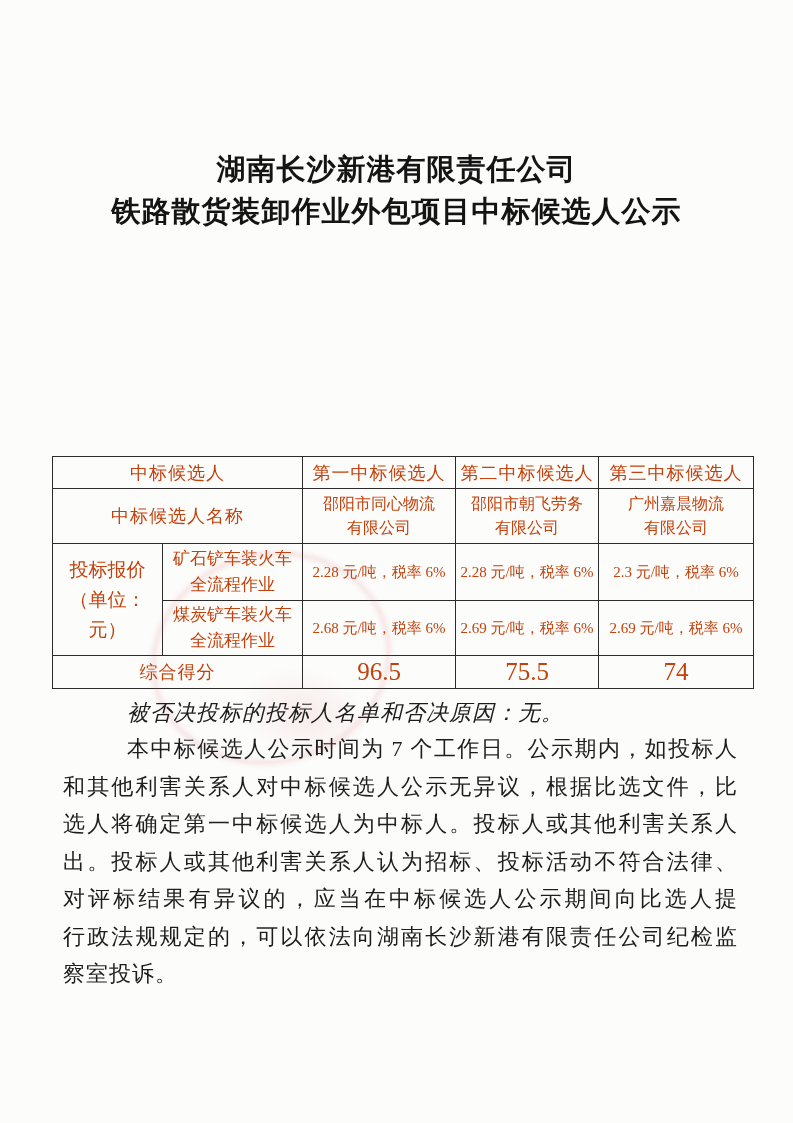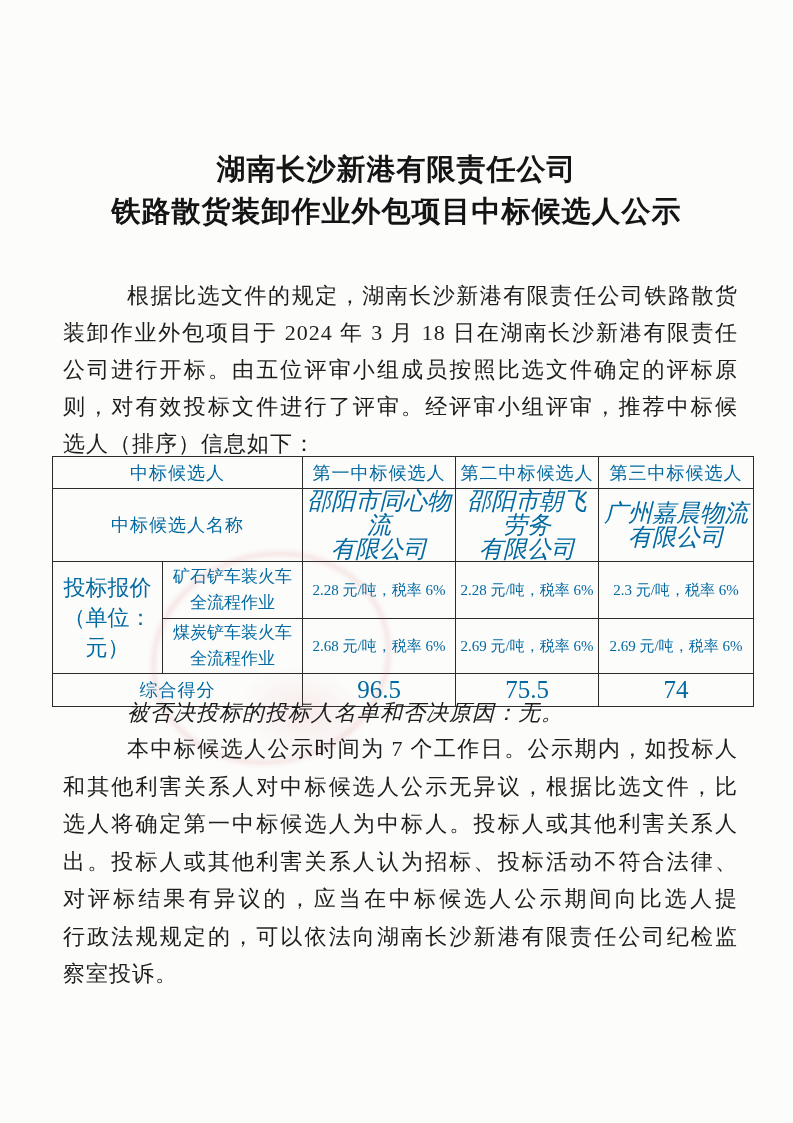--- a/index.html
+++ b/index.html
@@ -30,26 +30,26 @@
   #para3 { top:730px; } #para3 .line { height:37.5px; line-height:37.5px; }
 
   table.bid {
     position:absolute; left:52px; top:456px; width:701px;
     border-collapse:collapse; table-layout:fixed;
     background:transparent;
   }
   table.bid td {
     border:1.5px solid #2b2b2b; padding:0;
     text-align:center; vertical-align:middle;
-    color:#0369a1;
+    color:#c2410c;
   }
   td.hdr   { font-size:18px; letter-spacing:1px; }
-  td.name  { font-size:24px;font-style:italic; }
+  td.name  { font-size:16px; }
   td.name div, td.plabel div { line-height:24px; }
-  td.plabel { font-size:22px;margin-left:26px; }
+  td.plabel { font-size:19px;margin-left:26px; }
   td.plabel div { line-height:30px; }
   td.item  { font-size:17px; }
   td.item div { line-height:26px; }
   td.price { font-size:15px; white-space:nowrap; }
   td.score { font-size:25px; }
 
   .stamp {
     position:absolute; left:150px; top:552px; width:232px; height:202px;
     border:5px solid rgba(205,92,92,0.14); border-radius:50%;
     transform:rotate(-15deg); filter:blur(2px);
@@ -61,27 +61,20 @@
   }
 </style>
 </head>
 <body>
 
 <div class="page">
 
   <div class="title" id="title-line1">湖南长沙新港有限责任公司</div>
   <div class="title" id="title-line2">铁路散货装卸作业外包项目中标候选人公示</div>
 
-  <div class="para" id="para1">
-    <div class="line indent">根据比选文件的规定，湖南长沙新港有限责任公司铁路散货</div>
-    <div class="line">装卸作业外包项目于 2024 年 3 月 18 日在湖南长沙新港有限责任</div>
-    <div class="line">公司进行开标。由五位评审小组成员按照比选文件确定的评标原</div>
-    <div class="line">则，对有效投标文件进行了评审。经评审小组评审，推荐中标候</div>
-    <div class="line end">选人（排序）信息如下：</div>
-  </div>
 
   <table class="bid">
     <colgroup>
       <col style="width:110px">
         <col style="width:140px">
         <col style="width:153px">
         <col style="width:143px">
         <col style="width:155px">
     </colgroup>
     <tbody>

